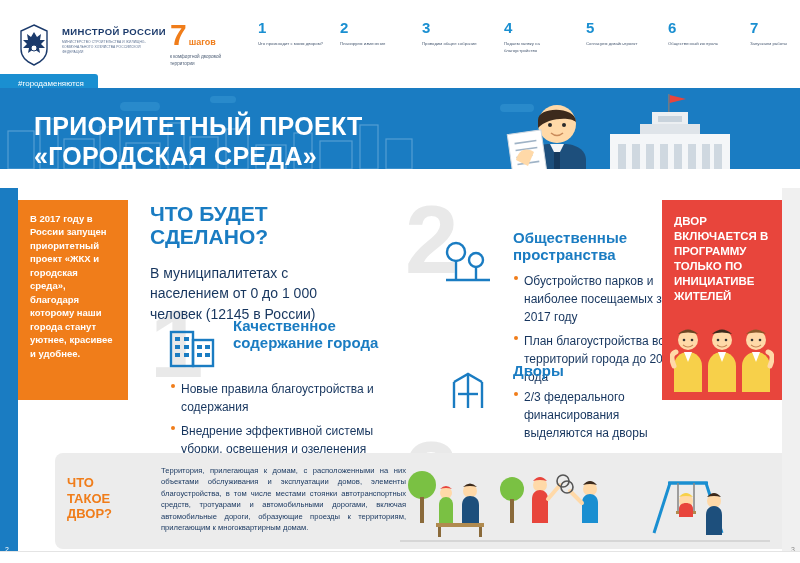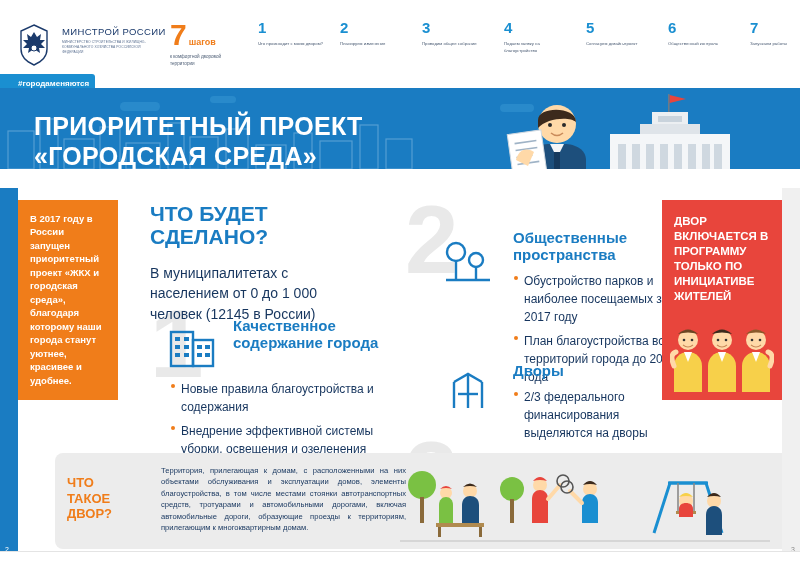--- a/index.html
+++ b/index.html
@@ -19,21 +19,21 @@
   .top-header {
     position: absolute; left: 0; top: 0; width: 800px; height: 88px;
     background: #ffffff;
   }
   .logo-block {
     position: absolute; left: 14px; top: 22px;
     display: flex; align-items: flex-start; gap: 8px;
   }
   .emblem { width: 40px; height: 46px; }
   .ministry-name {
-    font-size: 9.5px; font-weight: normal; color: #1b3a6b; letter-spacing: .4px;
+    font-size: 9.5px; font-weight: bold; color: #1b3a6b; letter-spacing: .4px;
     margin-top: 4px;
   }
   .ministry-sub {
     font-size: 3.3px; color: #5b7091; line-height: 1.45; margin-top: 3px;
     width: 95px; letter-spacing: .1px;
   }
 
   .steps {
     position: absolute; left: 170px; top: 20px; display: flex; gap: 8px;
   }
@@ -54,22 +54,22 @@
   .step .num {
     font-size: 15px; font-weight: bold; color: #1a8fd1; line-height: 1;
   }
   .step .txt {
     font-size: 4.3px; color: #4a5b73; line-height: 1.55; margin-top: 6px;
   }
 
   .hashtag {
     position: absolute; left: 0; top: 74px;
     background: #1a8fd1; color: #ffffff;
-    font-size: 8px; font-weight: bold;
-    padding: 5px 6px 5px 18px;
+    font-size: 8px; font-weight: normal;
+    padding: 5px 14px 5px 18px;
     border-radius: 0 3px 3px 0;
   }
 
   
   .hero {
     position: absolute; left: 0; top: 88px; width: 800px; height: 81px;
     background: #1a7cc2; overflow: hidden;
   }
   .hero-title {
     position: absolute; left: 34px; top: 24px;
@@ -99,21 +99,21 @@
   .right-rail {
     position: absolute; right: 0; top: 0; width: 18px; height: 375px;
     background: #f0f0f0;
   }
   .page-num-right {
     position: absolute; right: 5px; bottom: 10px; color: #8a8a8a; font-size: 7px;
   }
 
   
   .orange-card {
-    position: absolute; left: 18px; top: 12px; width: 100px; height: 200px;
+    position: absolute; left: 18px; top: 12px; width: 110px; height: 200px;
     background: #f07d1a; color: #ffffff;
     padding: 12px 12px;
     font-size: 9.5px; font-weight: bold; line-height: 1.42;
   }
 
   
   .chto-budet {
     position: absolute; left: 150px; top: 14px;
     font-size: 21px; font-weight: bold; color: #1a7cc2; line-height: 1.1;
   }

